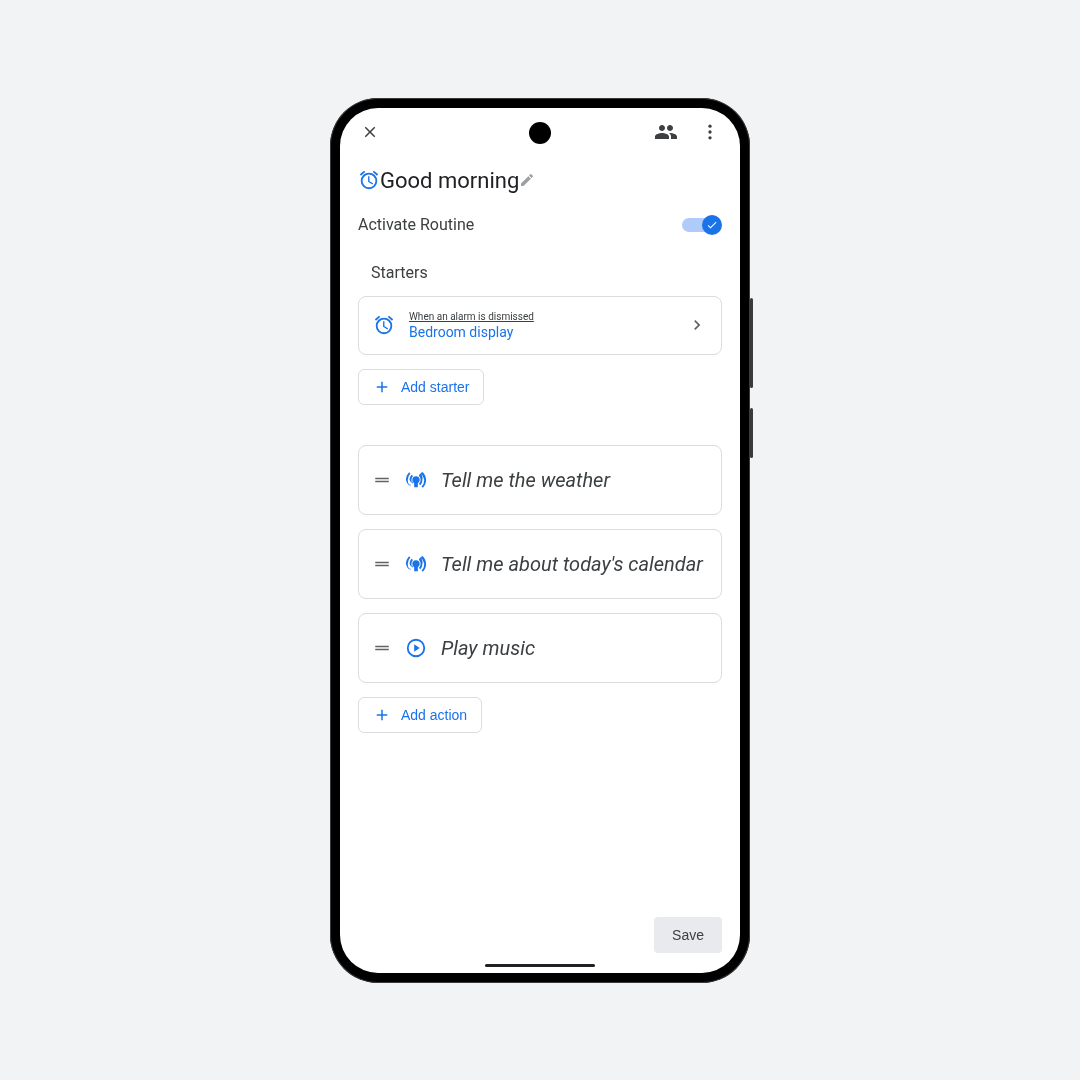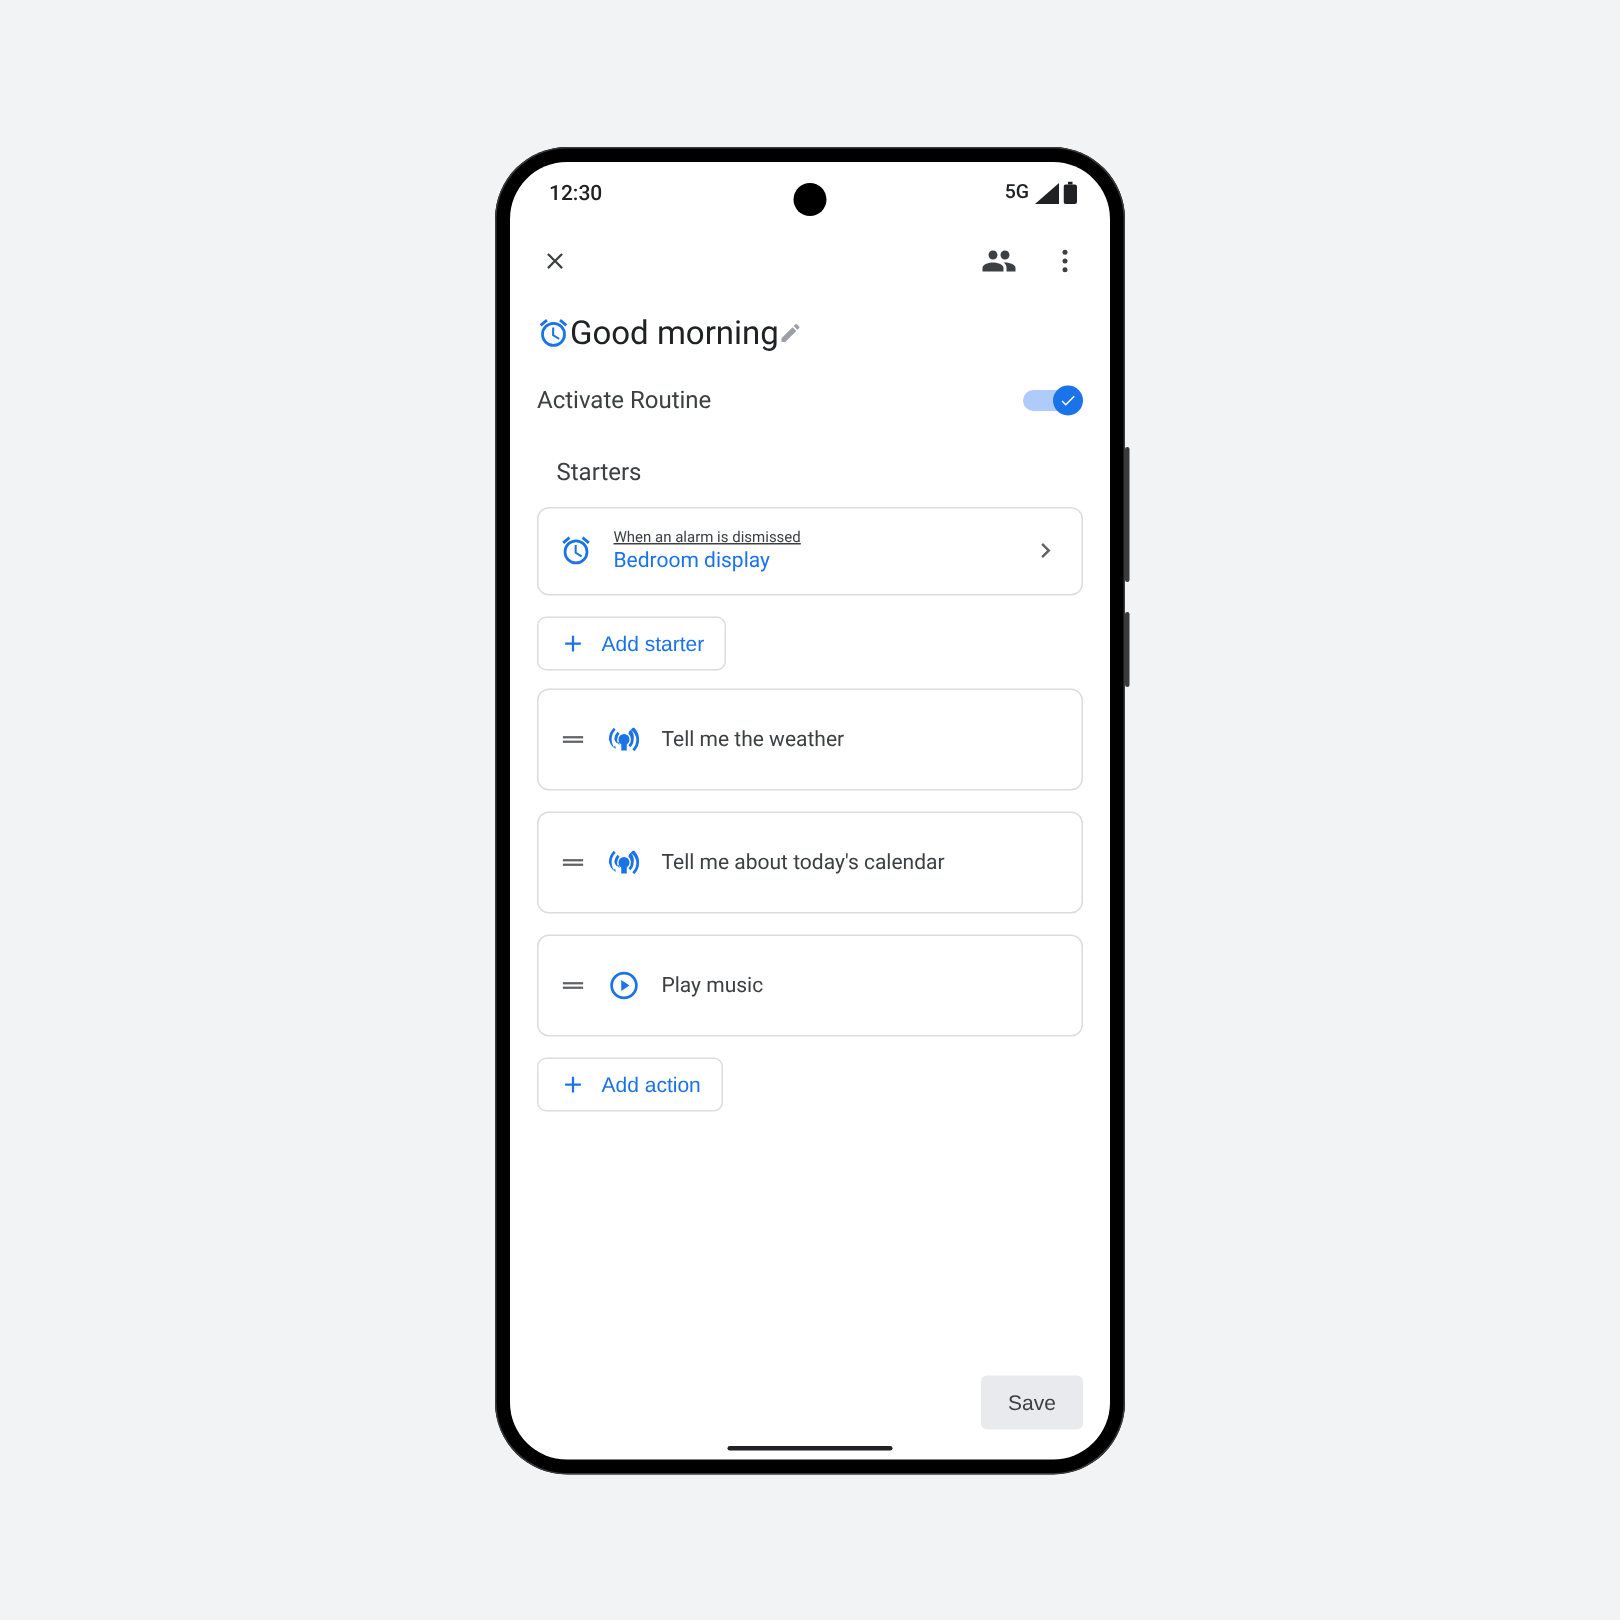--- a/index.html
+++ b/index.html
@@ -137,34 +137,34 @@
     display:inline-flex;
     align-items:center;
     gap:10px;
     border:1px solid #dadce0;
     border-radius:6px;
     padding:8px 14px;
     color:#1a73e8;
     font-size:14px;
     background:#fff;
     cursor:pointer;
-    margin-bottom: 12px;
+    margin-bottom: 40px;
   }
   .action-card {
     border:1px solid #dadce0;
     border-radius:8px;
     padding: 22px 14px;
     display:flex;
     align-items:center;
     gap:14px;
     margin-bottom:14px;
   }
   .drag { color:#5f6368; display:flex; }
   .action-icon { color:#1a73e8; display:flex; }
-  .action-text { font-size:14px; color:#3c4043; }
+  .action-text { font-size:20px; color:#3c4043;font-style:italic; }
   .save-bar {
     position: absolute;
     bottom: 20px;
     right: 18px;
   }
   .save-btn {
     background:#e8eaed;
     color:#3c4043;
     border:none;
     border-radius:4px;
@@ -184,33 +184,20 @@
 </style>
 </head>
 <body>
 
 <div class="phone">
   <div class="side-btn sb1"></div>
   <div class="side-btn sb2"></div>
   <div class="screen">
     <div class="camera"></div>
 
-    <div class="status-bar">
-      <span>12:30</span>
-      <div class="status-right">
-        <span style="font-size:13px;font-weight:500;margin-right:1px;">5G</span>
-        <svg width="16" height="14" viewBox="0 0 16 14">
-            <path d="M0 14 L16 14 L16 0 Z" fill="#202124"></path>
-          </svg>
-        <svg width="9" height="15" viewBox="0 0 9 15">
-            <rect x="0" y="2" width="9" height="13" rx="1.5" fill="#202124"></rect>
-            <rect x="3" y="0" width="3" height="2" fill="#202124"></rect>
-          </svg>
-      </div>
-    </div>
 
     <div class="app-bar">
       <div class="app-bar-left">
         <div class="icon-btn">
           <svg width="18" height="18" viewBox="0 0 24 24">
               <path d="M19 6.41 17.59 5 12 10.59 6.41 5 5 6.41 10.59 12 5 17.59 6.41 19 12 13.41 17.59 19 19 17.59 13.41 12z" fill="#3c4043"></path>
             </svg>
         </div>
       </div>
       <div class="app-bar-right">

